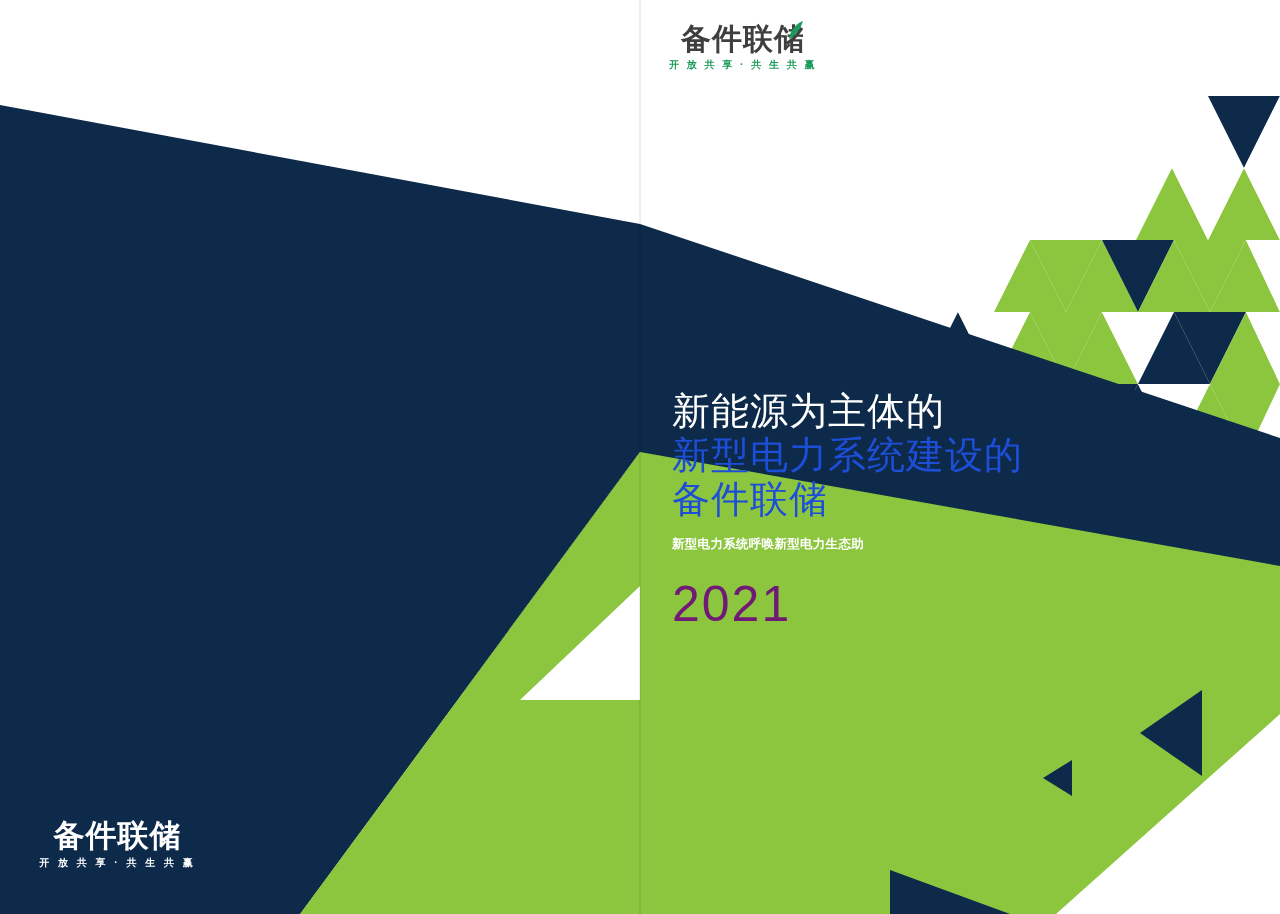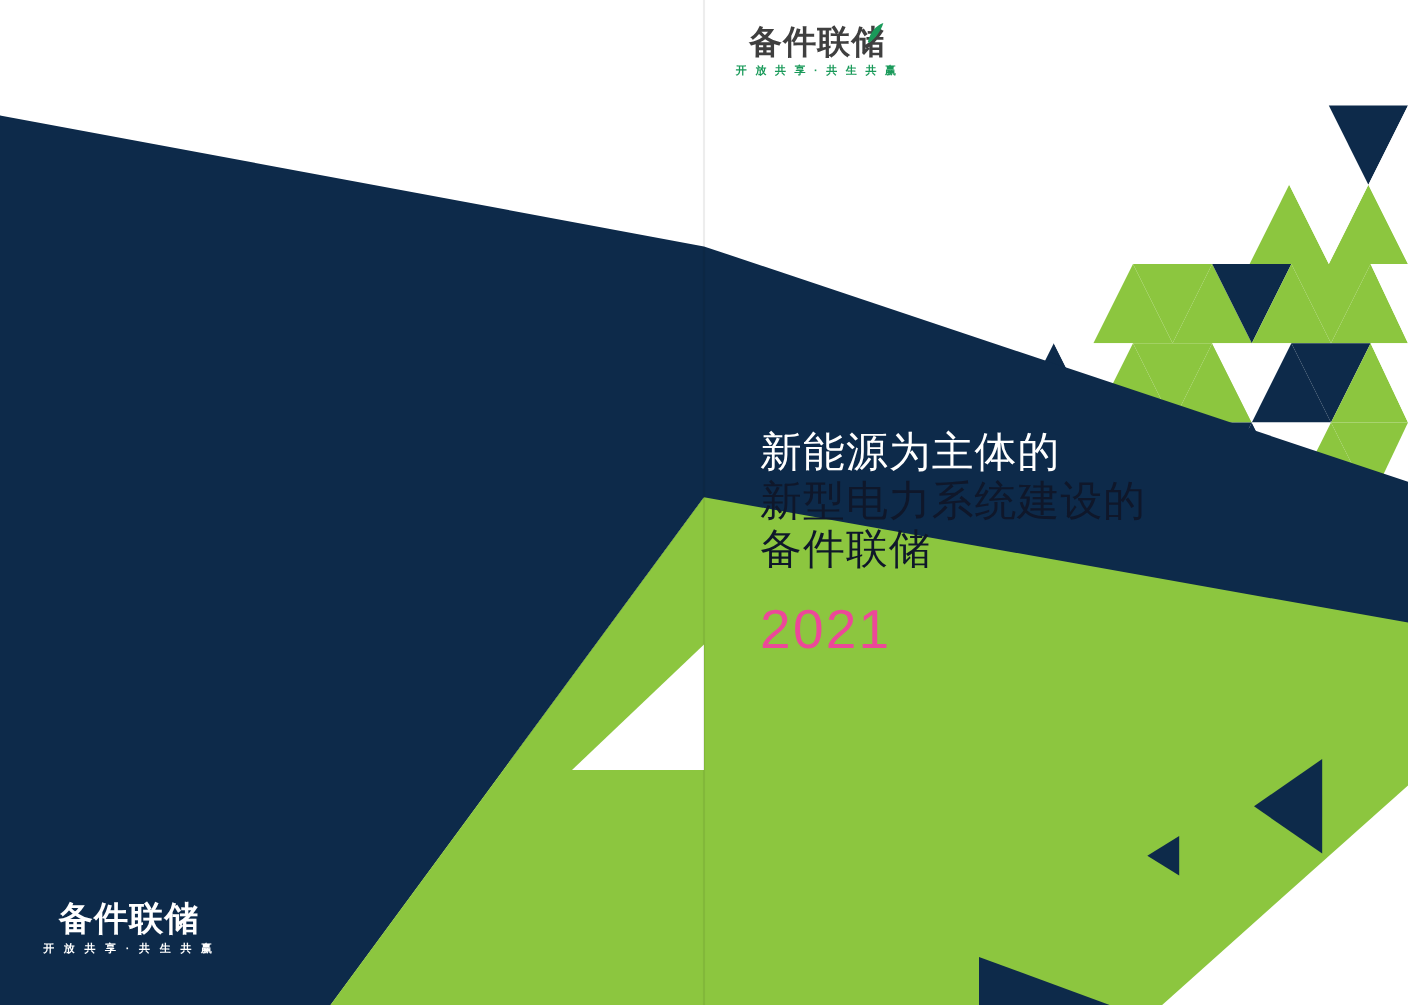--- a/index.html
+++ b/index.html
@@ -52,39 +52,39 @@
     white-space:nowrap;
   }
   .logo-bottom .tagline{
     margin-top:4px;
     font-size:10px;line-height:12px;font-weight:bold;letter-spacing:3px;
     color:#ffffff;white-space:nowrap;
   }
 
   
   .title-block{
-    position:absolute;left:691px;top:389px;width:400px;z-index:40;
+    position:absolute;left:672px;top:389px;width:400px;z-index:40;
   }
   .title-line{
     font-size:38px;line-height:44px;font-weight:400;letter-spacing:1px;
     white-space:nowrap;
     font-family:"DejaVu Sans","Liberation Sans",sans-serif;
   }
   .title-line.white{color:#ffffff;}
-  .title-line.green{color:#0f172a;}
+  .title-line.green{color:#1d4ed8;font-family:Liberation Serif, serif;}
 
   .subtitle{
     margin-top:13px;
     font-size:12.5px;line-height:19px;font-weight:bold;color:#ffffff;
     letter-spacing:0.3px;
     font-family:"DejaVu Sans","Liberation Sans",sans-serif;
   }
   .year{
     margin-top:24px;
-    font-size:50px;line-height:54px;font-weight:300;color:#ec4899;
+    font-size:50px;line-height:54px;font-weight:300;color:#701a75;
     letter-spacing:2px;
     font-family:"Liberation Sans","DejaVu Sans",sans-serif;
   }
 </style>
 </head>
 <body>
 
 <div id="cover">
 
   <svg id="artwork" viewBox="0 0 1280 914" preserveAspectRatio="none">
@@ -180,20 +180,21 @@
     <div class="wordmark">备件联储</div>
     <div class="tagline">开 放 共 享 · 共 生 共 赢</div>
   </div>
 
   <div class="title-block">
     <div class="title-line white">新能源为主体的</div>
     <div class="title-line green">新型电力系统建设的</div>
     <div class="title-line green">备件联储</div>
 
     <div class="subtitle">
+      <div>新型电力系统呼唤新型电力生态助</div>
     </div>
 
     <div class="year">2021</div>
   </div>
 
   <div class="logo-bottom">
     <div class="wordmark">备件联储</div>
     <div class="tagline">开 放 共 享 · 共 生 共 赢</div>
   </div>
 

